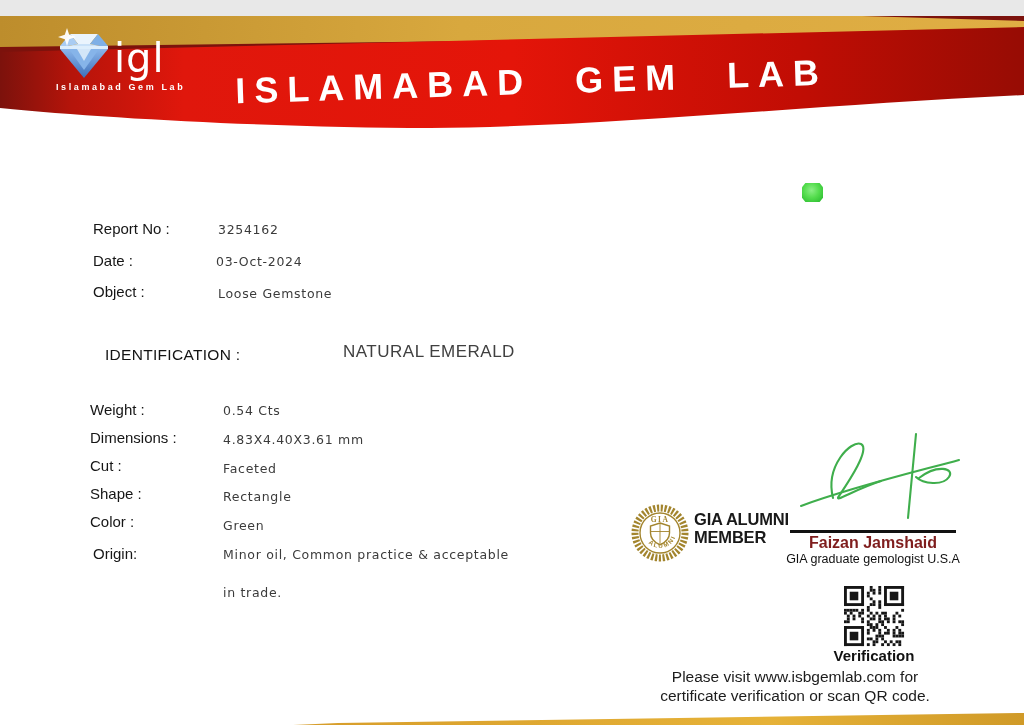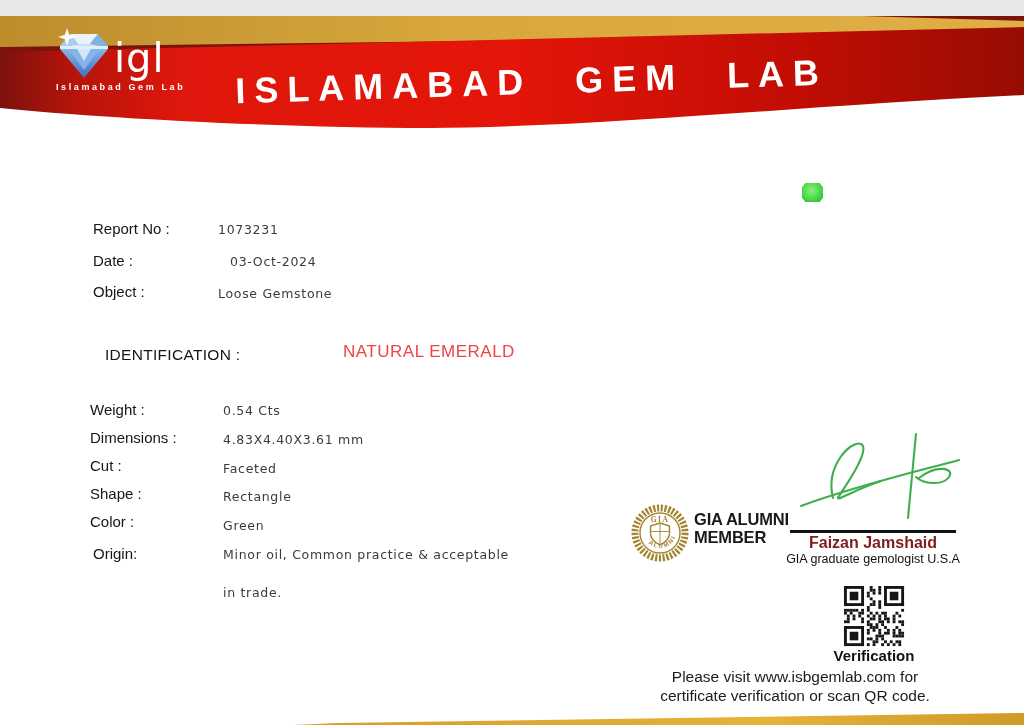--- a/index.html
+++ b/index.html
@@ -18,21 +18,21 @@
   
   .gem{
     left:802px;top:167px;width:21px;height:19px;
     background:radial-gradient(circle at 45% 38%, #8cee86 0%, #55dd4e 45%, #36c538 80%, #2aab2c 100%);
     clip-path:polygon(16% 0,84% 0,100% 22%,100% 78%,84% 100%,16% 100%,0 78%,0 22%);
   }
   
   .lbl{font-size:15px;color:#161616;white-space:nowrap;}
   .val{font-family:"DejaVu Sans",sans-serif;font-size:12.5px;color:#3b3b3b;letter-spacing:.7px;white-space:nowrap;}
   .ident-lbl{font-size:15.5px;font-weight:normal;color:#141414;letter-spacing:.3px;}
-  .ident-val{font-size:17px;color:#ef4444;letter-spacing:.5px;font-weight:500;}
+  .ident-val{font-size:17px;color:#404040;letter-spacing:.5px;font-weight:500;}
   
   .membership{left:694px;top:495px;font-weight:bold;font-size:16.5px;line-height:17.5px;
     letter-spacing:-.2px;color:#191919;white-space:nowrap;}
   
   .sig-line{left:790px;top:514px;width:166px;height:2.5px;background:#121212;}
   .signer{left:770px;top:518px;width:206px;text-align:center;font-weight:bold;font-size:16px;color:#7f1d1d;white-space:nowrap;}
   .signer-title{left:762px;top:536px;width:222px;text-align:center;font-weight:normal;font-size:12.5px;color:#101010;white-space:nowrap;}
   
   .qr-caption{left:806px;top:631px;width:136px;text-align:center;font-weight:bold;font-size:15px;color:#111;}
   .footer-note{left:628px;top:652px;width:334px;text-align:center;font-size:15.5px;line-height:18.5px;color:#1c1c1c;}
@@ -90,24 +90,24 @@
     <text x="114" y="56" font-size="40" font-weight="500" fill="#ffffff" font-family="DejaVu Sans, sans-serif" letter-spacing="1">igl</text>
     <text x="56" y="74" font-size="9" font-weight="bold" fill="#ffffff" font-family="Liberation Sans, sans-serif" letter-spacing="2.6">Islamabad Gem Lab</text>
 
     <text x="532" y="78" transform="rotate(-1.8 532 78)" text-anchor="middle" font-size="36" font-weight="bold" fill="#ffffff" font-family="Liberation Sans, sans-serif" letter-spacing="9" word-spacing="24">ISLAMABAD GEM LAB</text>
   </svg>
 
 
   <div class="abs gem"></div>
 
   <div class="abs lbl" style="left:93px;top:204px">Report No :</div>
-  <div class="abs val" style="left:218px;top:206px">1073231</div>
+  <div class="abs val" style="left:218px;top:206px">3254162</div>
 
   <div class="abs lbl" style="left:93px;top:236px">Date :</div>
-  <div class="abs val" style="left:230px;top:238px">03-Oct-2024</div>
+  <div class="abs val" style="left:216px;top:238px">03-Oct-2024</div>
 
   <div class="abs lbl" style="left:93px;top:267px">Object :</div>
   <div class="abs val" style="left:218px;top:270px">Loose Gemstone</div>
 
   <div class="abs ident-lbl" style="left:105px;top:330px">IDENTIFICATION :</div>
   <div class="abs ident-val" style="left:343px;top:326px">NATURAL EMERALD</div>
 
   <div class="abs lbl" style="left:90px;top:385px">Weight :</div>
   <div class="abs val" style="left:223px;top:387px">0.54 Cts</div>
 

